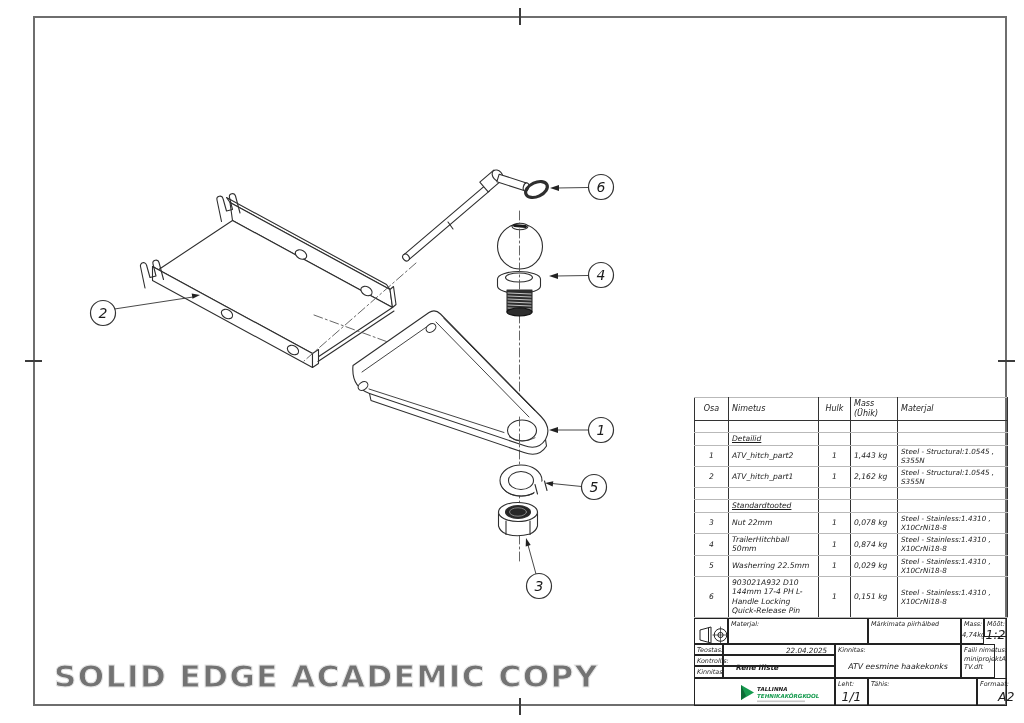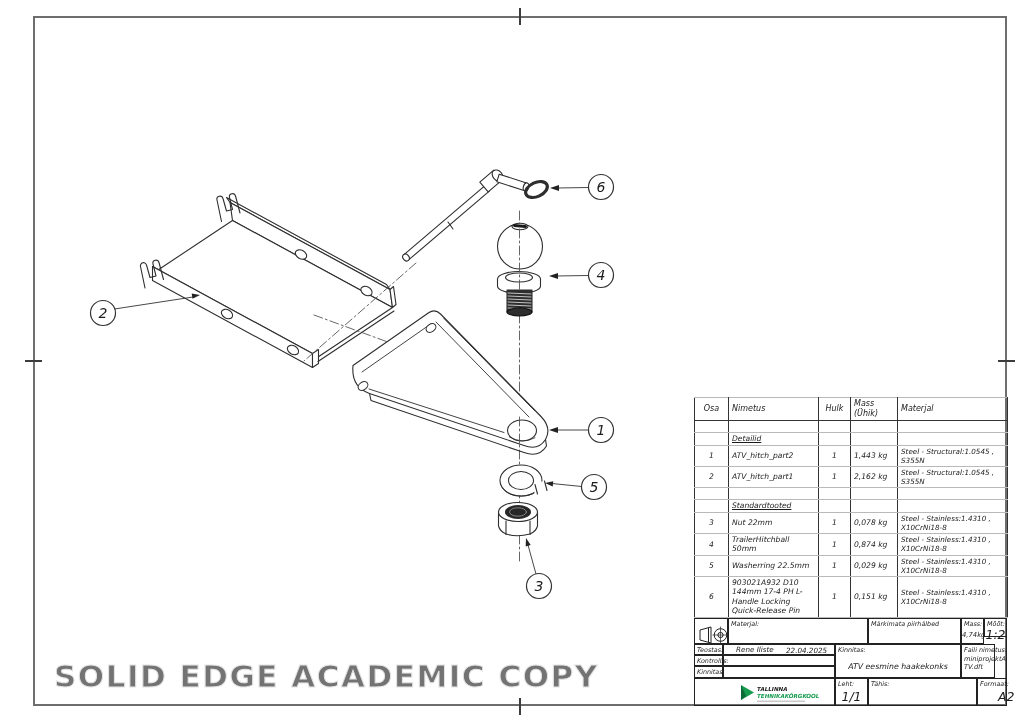--- a/index.html
+++ b/index.html
@@ -312,21 +312,21 @@
 </div>
 <div class="tb" style="left:984px;top:618px;width:23px;height:19px;">
   <span class="lab">Mõõt:</span>
   <span class="val-c bigval" style="top:8px;">1:2</span>
 </div>
 
 <div class="tb" style="left:694px;top:644px;width:29px;height:11px;">
   <span class="lab">Teostas:</span>
 </div>
 <div class="tb" style="left:723px;top:644px;width:112px;height:11px;font-size:7.2px;">
-  <span style="position:absolute;left:12px;top:0;">Rene Iliste</span>
+  <span style="position:absolute;left:12px;top:18px;font-weight:bold;">Rene Iliste</span>
   <span style="position:absolute;left:62px;top:1px;">22.04.2025</span>
 </div>
 <div class="tb" style="left:694px;top:655px;width:29px;height:11px;">
   <span class="lab">Kontrollis:</span>
 </div>
 <div class="tb" style="left:723px;top:655px;width:112px;height:11px;"></div>
 <div class="tb" style="left:694px;top:666px;width:29px;height:12px;">
   <span class="lab">Kinnitas:</span>
 </div>
 <div class="tb" style="left:723px;top:666px;width:112px;height:12px;"></div>

